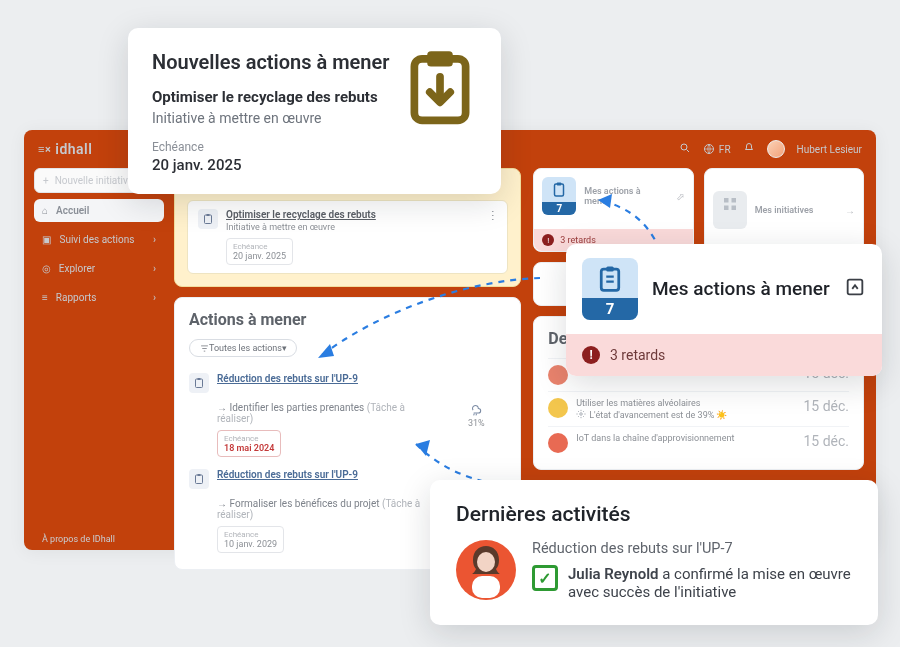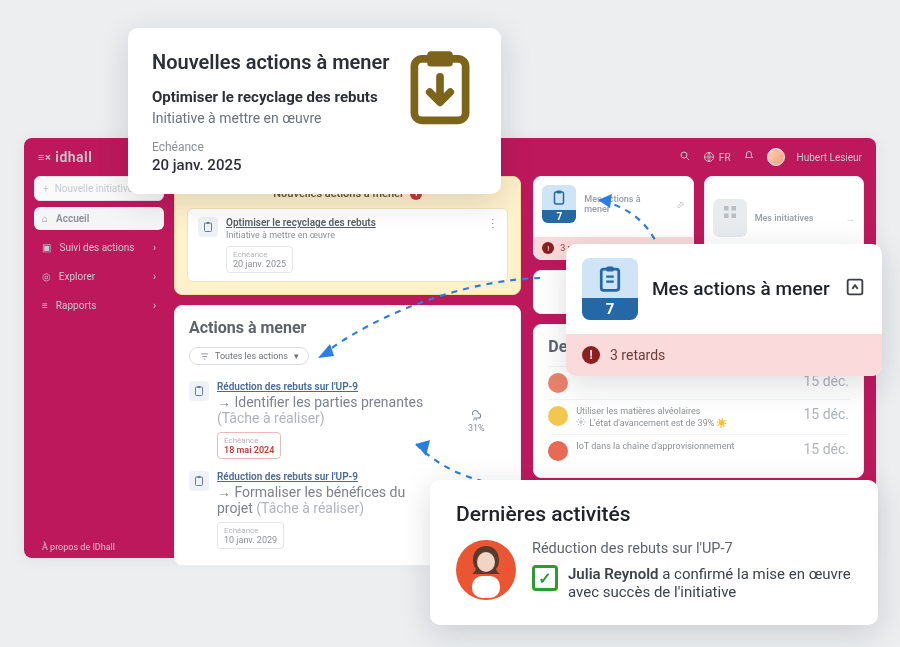--- a/index.html
+++ b/index.html
@@ -1,21 +1,21 @@
 <!DOCTYPE html>
 <html><head>
 <meta charset="utf-8">
 <style>
   * { box-sizing: border-box; margin: 0; padding: 0; font-family: -apple-system, BlinkMacSystemFont, "Segoe UI", Roboto, sans-serif; }
   body { background: #eceef0; width: 900px; height: 647px; position: relative; overflow: hidden; }
 
   
   .app {
-    position: absolute; left: 24px; top: 138px; width: 852px; height: 420px;
-    background: #be185d; border-radius: 8px; box-shadow: 0 2px 18px rgba(0,0,0,.06);
+    position: absolute; left: 24px; top: 130px; width: 852px; height: 420px;
+    background: #c2410c; border-radius: 8px; box-shadow: 0 2px 18px rgba(0,0,0,.06);
     color: #b8bcc2; font-size: 10px;
     padding: 10px 0 0 0;
   }
   .app-header { display:flex; align-items:center; justify-content:space-between; padding: 0 14px 10px 14px; height: 28px;}
   .logo { font-weight: 600; font-size: 14px; color:#c6c9ce; letter-spacing:.5px; display:flex; align-items:center; gap:4px;}
   .logo::before{content:"≡×"; font-size:11px; color:#c6c9ce;}
   .header-right { display:flex; align-items:center; gap:12px; color:#c6c9ce; font-size:10px;}
   .header-right .pill{ display:flex; align-items:center; gap:4px;}
   .header-right svg{ width:12px; height:12px; }
   .avatar-sm{ width:18px; height:18px; border-radius:50%; background:linear-gradient(135deg,#fbd1b6,#f2a27a); border:1px solid #eee;}
@@ -45,26 +45,26 @@
   .yellow-inner .kebab{ position:absolute; right:8px; top:8px; color:#9da1a8; font-size:12px; letter-spacing:1px; transform:rotate(90deg);}
   .yi-title{ color:#5a5f66; font-weight:600; text-decoration:underline; font-size:10px;}
   .yi-sub{ color:#8c9096; font-size:9px; margin-top:2px;}
   .deadline-box{ margin-top:6px; display:inline-block; border:1px solid #e3e5e9; border-radius:4px; padding:3px 6px; font-size:9px; color:#8c9096;}
   .deadline-box .lbl{ display:block; font-size:8px; color:#b2b5ba;}
   .deadline-box.red{ border-color:#e8bcbc; }
   .deadline-box.red .val{ color:#c43a3a; font-weight:600;}
 
   .white-card{ background:#fff; border:1px solid #eceff3; border-radius:8px; padding:12px 14px 10px;}
   .wc-title{ color:#5e636a; font-weight:700; font-size:16px; margin-bottom:10px;}
-  .filter-chip{ display:inline-flex; align-items:center; gap:6px; border:1px solid #d9dde3; border-radius:14px; padding:3px 10px; font-size:9px; color:#6d727a; margin-bottom:10px;}
+  .filter-chip{ display:inline-flex; align-items:center; border:1px solid #d9dde3; border-radius:14px; padding:3px 10px; font-size:9px; color:#6d727a; margin-bottom:10px;}
   .filter-chip svg{width:9px;height:9px;}
   .action-row{ display:flex; gap:8px; padding:6px 0; }
   .action-row .body{ flex:1; }
   .ar-title{ color:#4a6b96; font-weight:600; text-decoration:underline; font-size:10px;}
-  .ar-sub{ color:#7e838b; font-size:14px; margin-top:2px;}
+  .ar-sub{ color:#7e838b; font-size:10px; margin-top:18px;}
   .ar-sub .tag{ color:#b0b4ba; }
   .ar-sub::before{ content:"→ "; font-weight:700; }
   .metric{ display:flex; flex-direction:column; align-items:center; justify-content:center; gap:2px; font-size:9px; color:#8c9096; width:60px;}
   .metric svg{width:14px;height:14px;}
 
   .tiles{ display:flex; gap:10px; }
   .tile{ flex:1; background:#fff; border:1px solid #eceff3; border-radius:8px; padding:8px; display:flex; align-items:center; gap:8px; min-height:54px;}
   .tile .txt{ font-size:9px; color:#9ea2a9; font-weight:600; flex:1;}
   .tile .open{ color:#b6b9bf; }
   .badge-sq{ width:34px; height:38px; border-radius:6px; background:#cfe4f7; display:flex; flex-direction:column; align-items:center; justify-content:flex-end; position:relative; overflow:hidden;}

